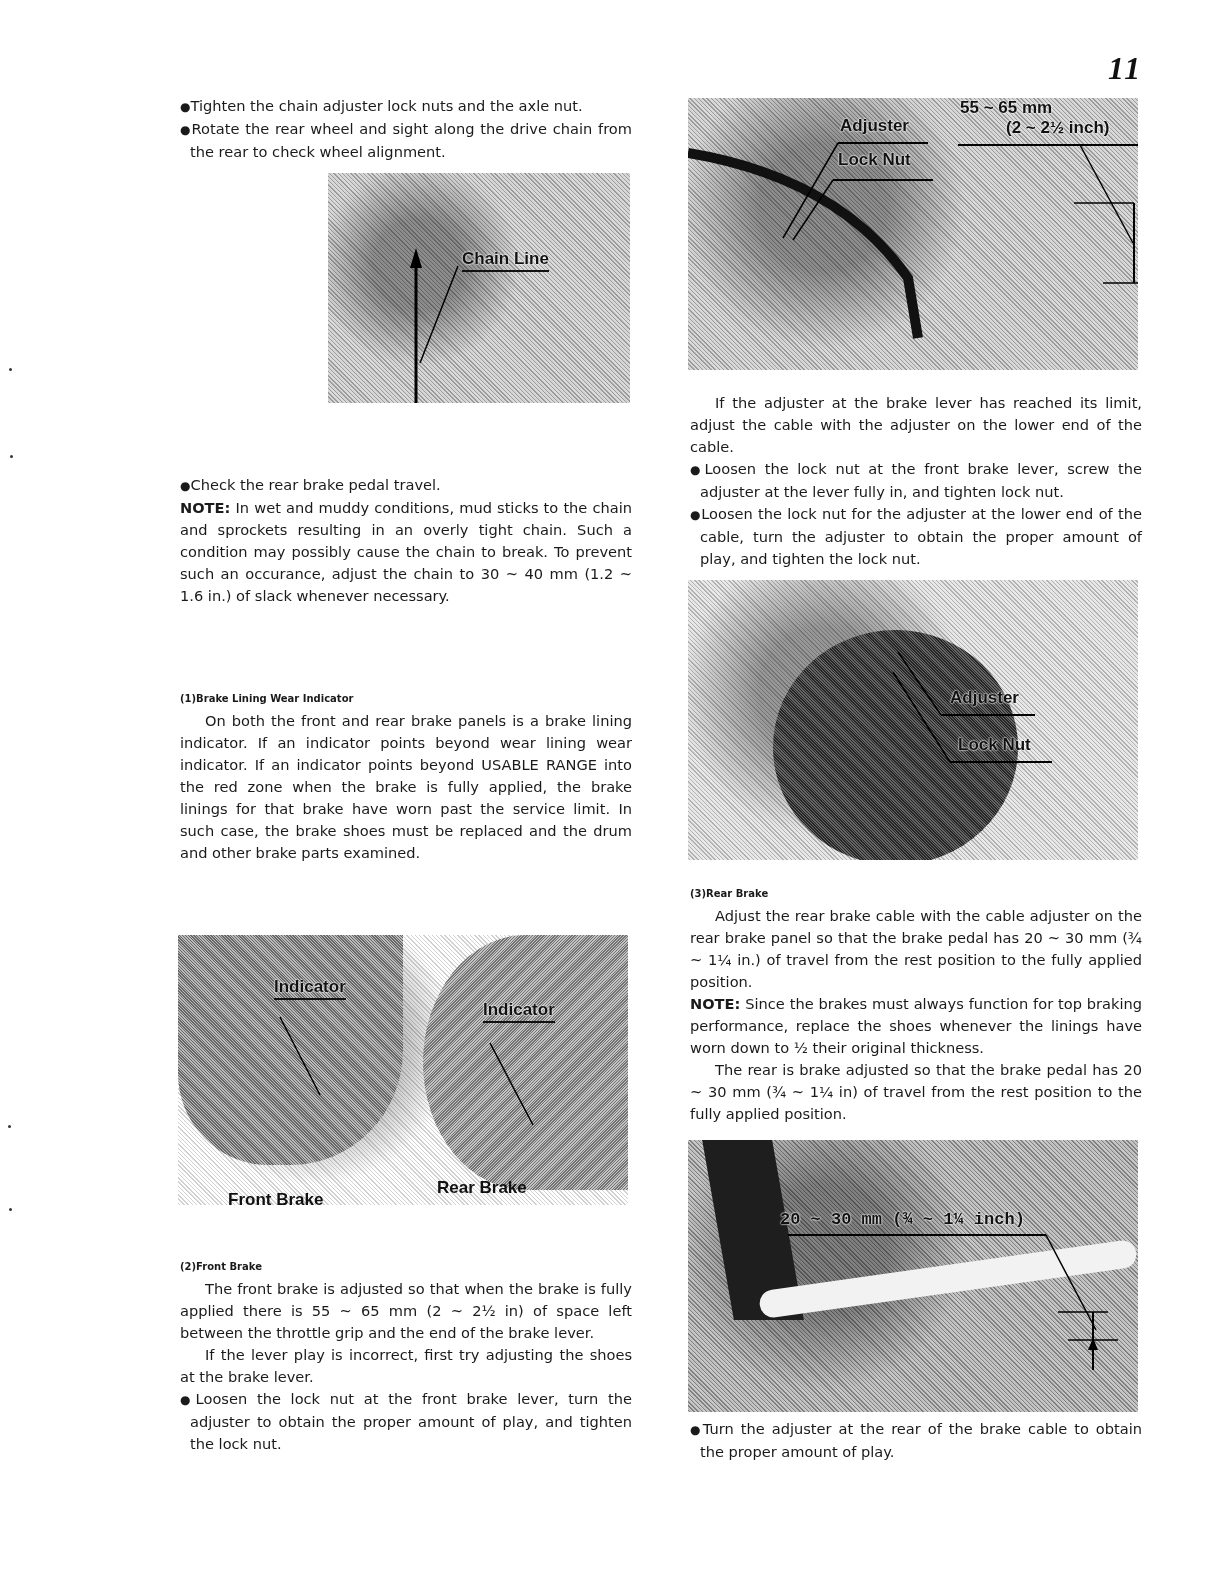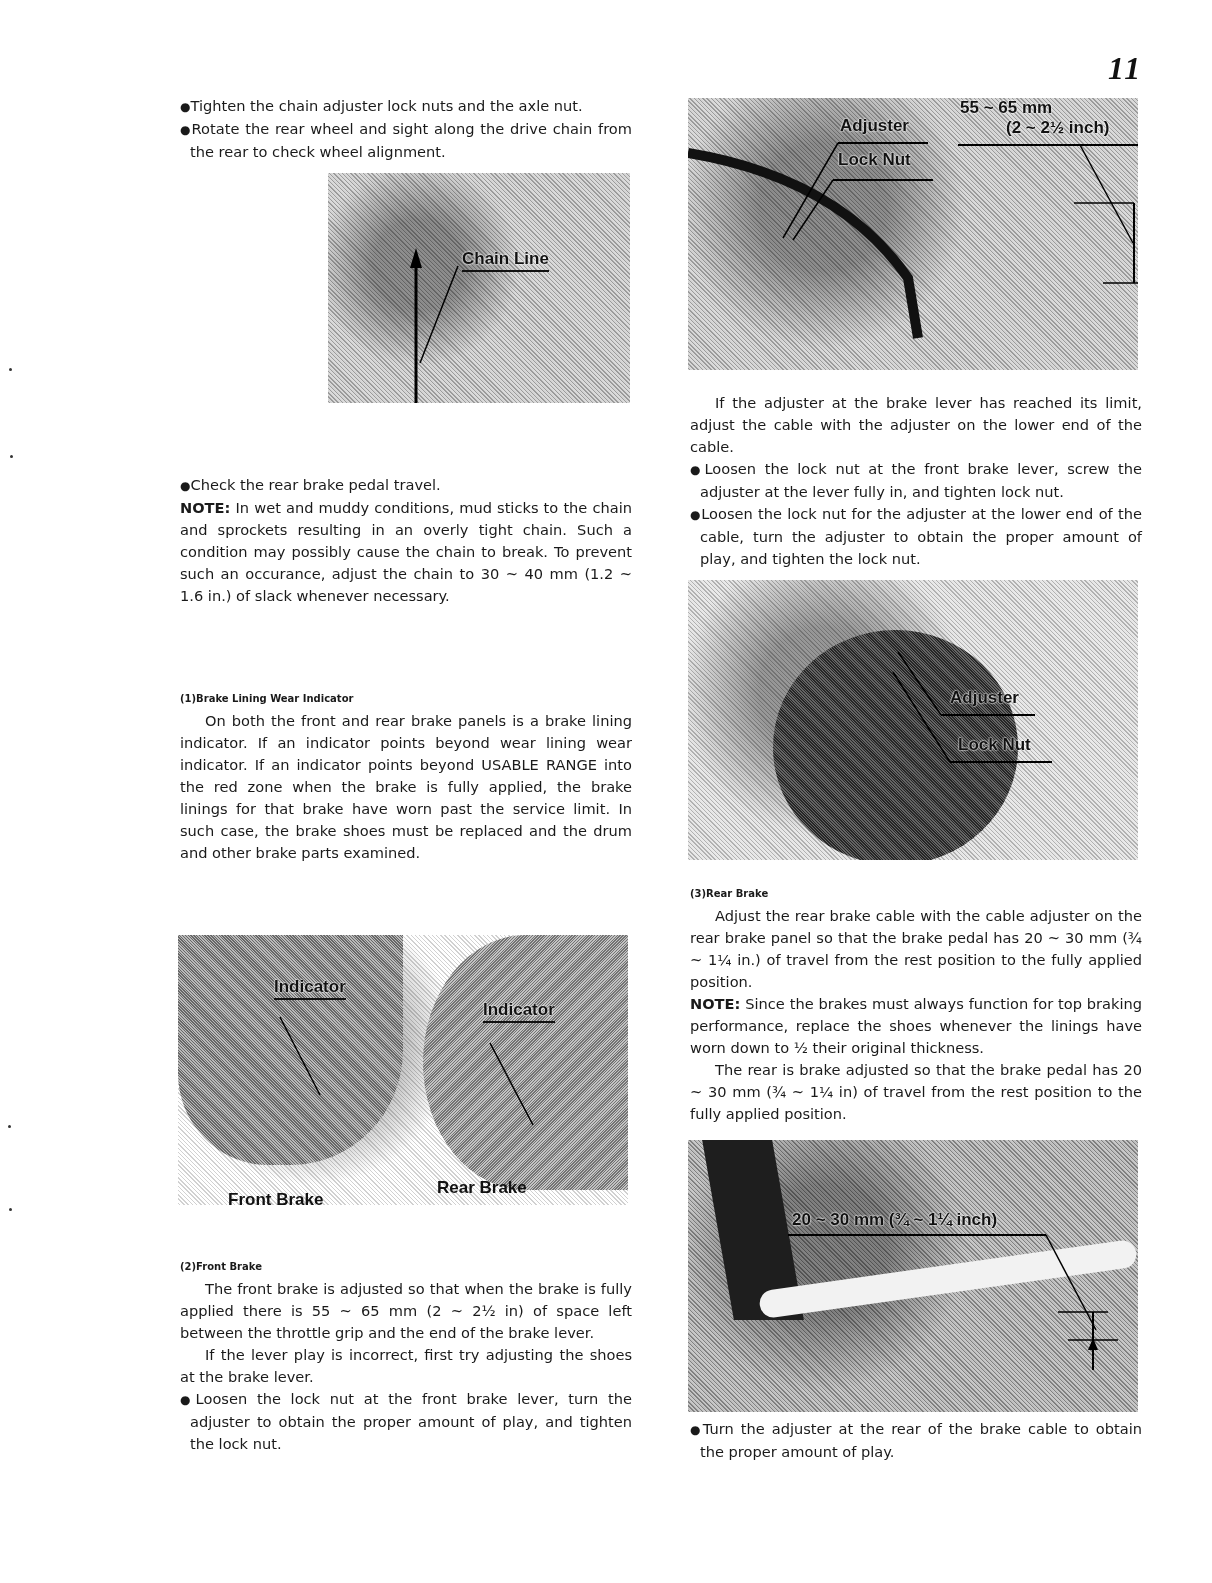--- a/index.html
+++ b/index.html
@@ -137,21 +137,21 @@
   <div style="position:absolute; left:30px; top:0; width:70px; height:180px; background:#1e1e1e; transform:skewX(10deg);"></div>
   <div style="position:absolute; left:70px; top:125px; width:380px; height:28px; background:#f2f2f2; transform:rotate(-8deg); border-radius:14px;"></div>
   <svg width="450" height="272">
     <line x1="100" y1="95" x2="358" y2="95" stroke="#000" stroke-width="2"></line>
     <line x1="358" y1="95" x2="408" y2="190" stroke="#000" stroke-width="1.5"></line>
     <line x1="370" y1="172" x2="420" y2="172" stroke="#000" stroke-width="1.5"></line>
     <line x1="405" y1="172" x2="405" y2="230" stroke="#000" stroke-width="2"></line>
     <line x1="380" y1="200" x2="430" y2="200" stroke="#000" stroke-width="1.5"></line>
     <polygon points="400,210 405,198 410,210" fill="#000"></polygon>
   </svg>
-  <span class="photo-label" style="left:104px; top:70px;">20 ~ 30 mm (¾ ~ 1¼ inch)</span>
+  <span class="photo-label" style="left:92px; top:70px;font-family:Liberation Mono, monospace;">20 ~ 30 mm (¾ ~ 1¼ inch)</span>
 </div>
 
 <div class="col col-right" style="top:1418px;">
   <p class="bullet"><span class="dot">●</span><span>Turn the adjuster at the rear of the brake cable to obtain the proper amount of play.</span></p>
 </div>
 
 <div class="margin-mark" style="left:9px; top:368px;"></div>
 <div class="margin-mark" style="left:10px; top:455px;"></div>
 <div class="margin-mark" style="left:8px; top:1125px;"></div>
 <div class="margin-mark" style="left:9px; top:1208px;"></div>

